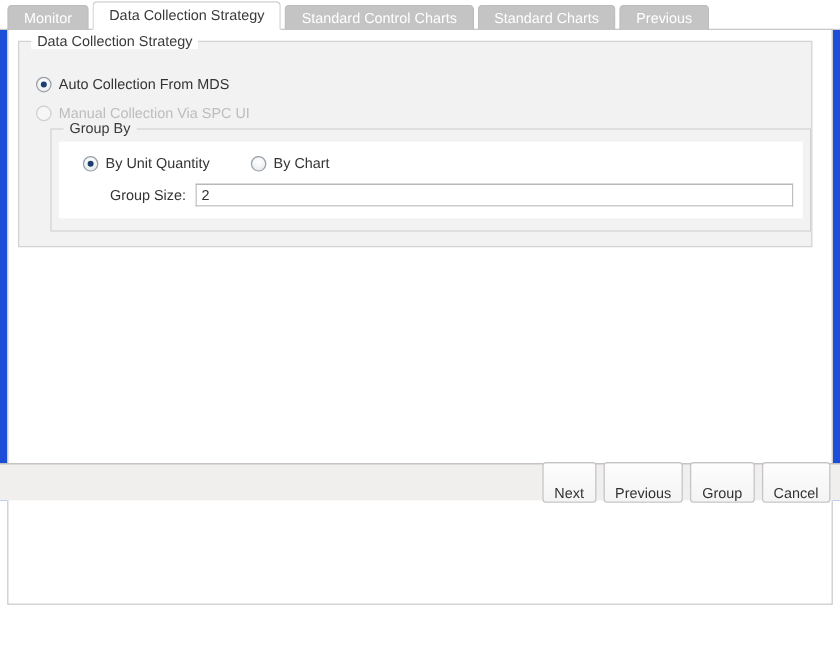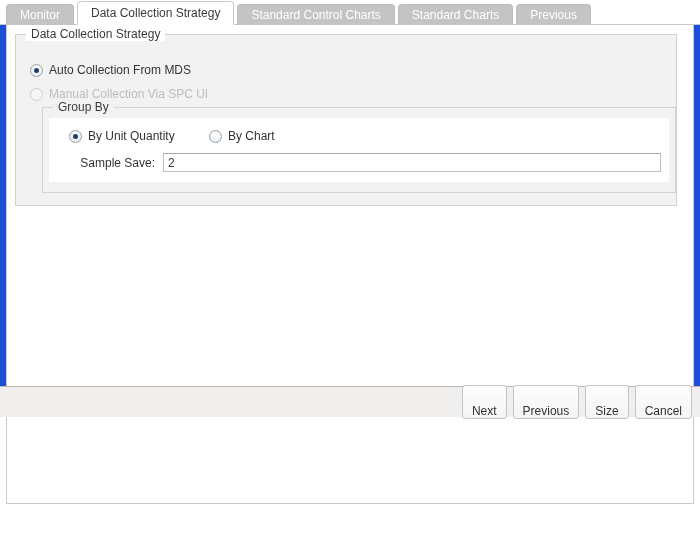--- a/index.html
+++ b/index.html
@@ -292,30 +292,30 @@
             <span class="radio checked"></span>
             <span class="radio-label">By Unit Quantity</span>
           </div>
 
           <div class="radio-row" id="radio-time">
             <span class="radio"></span>
             <span class="radio-label">By Chart</span>
           </div>
 
           <div class="field-row">
-            <span class="field-label">Sample Save:</span>
+            <span class="field-label">Group Size:</span>
             <input class="text-input" type="text" value="2" style="">
           </div>
 
         </div>
       </div>
     </div>
 
   </div>
 
   <div class="footer-bar">
     <button class="btn">Next</button>
     <button class="btn">Previous</button>
-    <button class="btn">Size</button>
+    <button class="btn">Group</button>
     <button class="btn">Cancel</button>
   </div>
 
 </div>
 
 </body></html>

